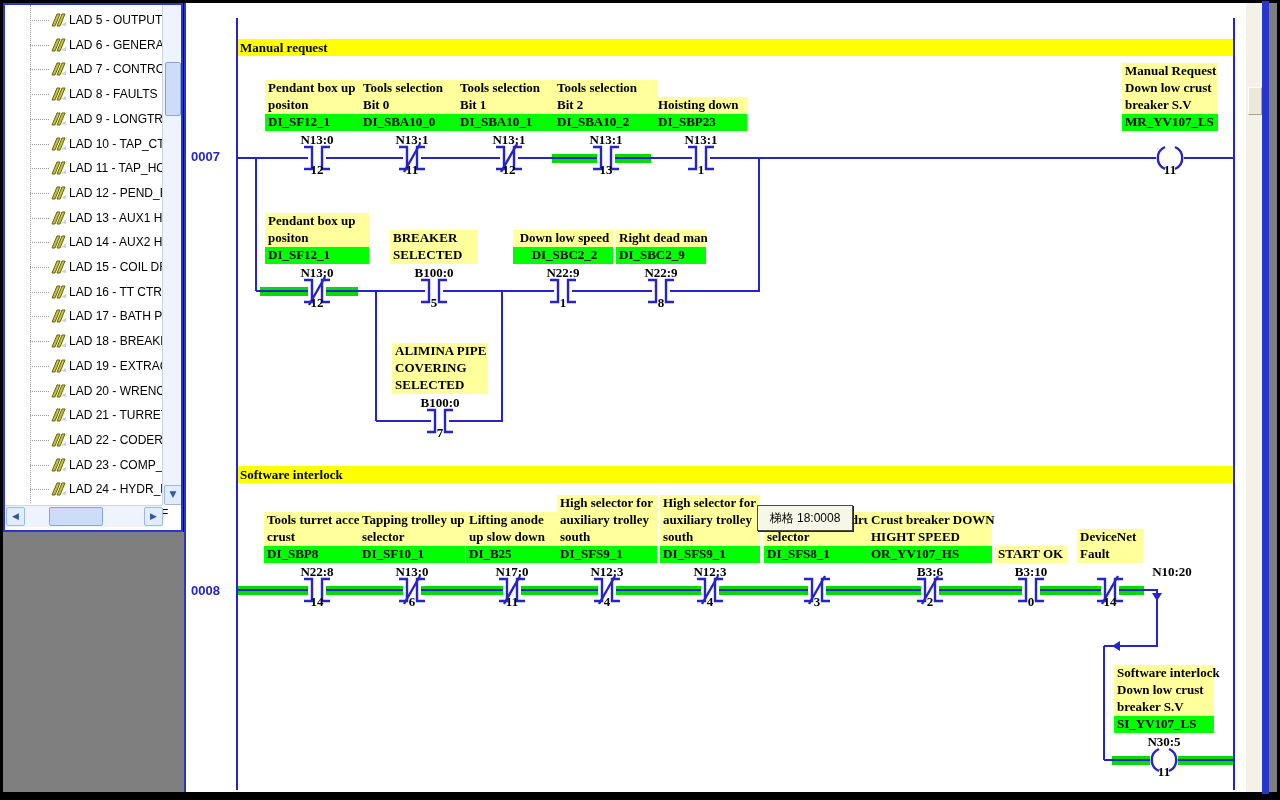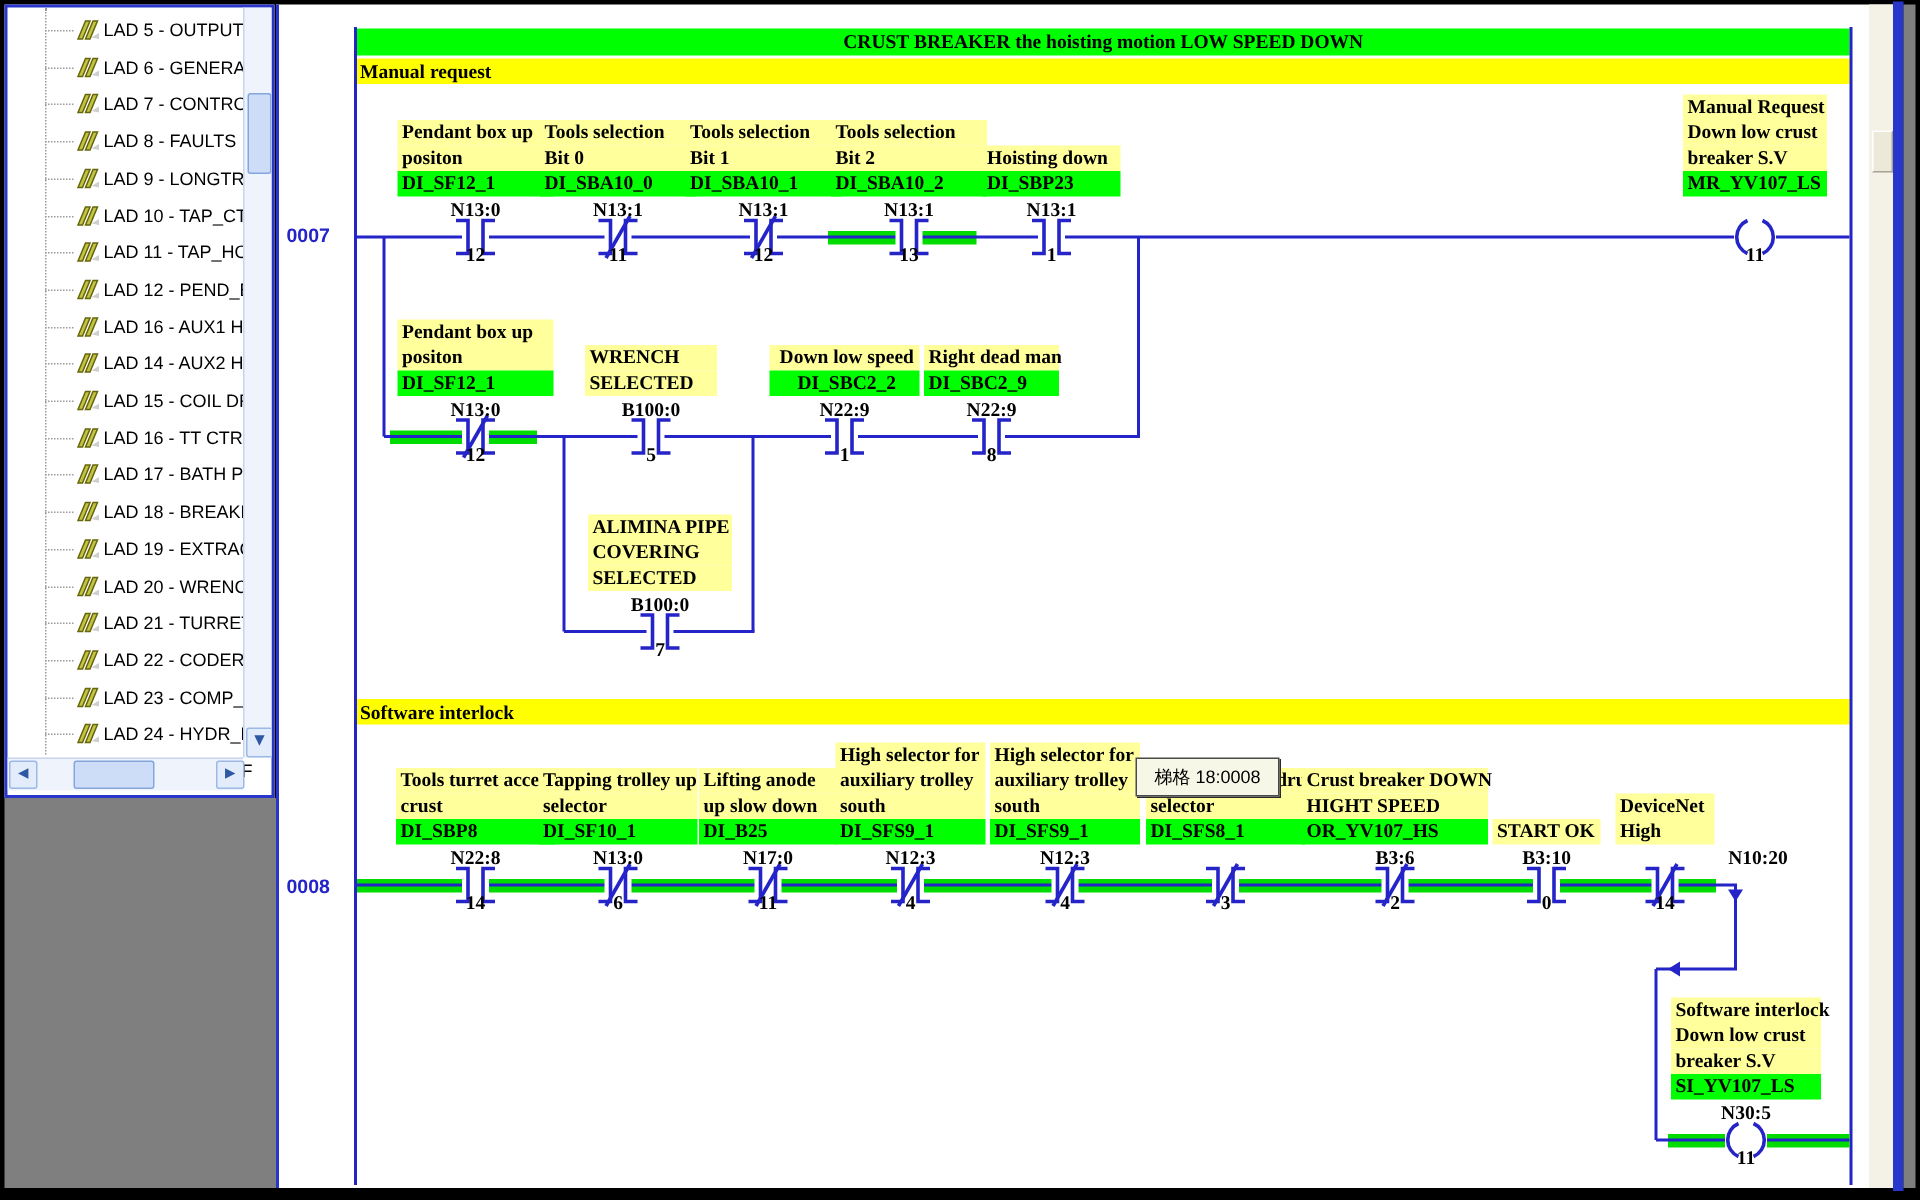--- a/index.html
+++ b/index.html
@@ -143,21 +143,21 @@
           </svg>
           <span class="tree-label">LAD 12 - PEND_B</span>
         </div>
         <div class="tree-row" style="top: 202px;">
           <div class="tree-stub"></div>
           <svg class="tree-icon" width="17" height="14" viewBox="0 0 17 14">
             <path d="M3 13 L8 1 L11 1 L6 13 Z" fill="#c2c244" stroke="#66660a" stroke-width="1"></path>
             <path d="M8 13 L13 1 L16 1 L11 13 Z" fill="#c2c244" stroke="#66660a" stroke-width="1"></path>
             <path d="M12 12 L17 9 L17 13 Z" fill="#cfcfcf"></path>
           </svg>
-          <span class="tree-label">LAD 16 - AUX1 H</span>
+          <span class="tree-label">LAD 13 - AUX1 H</span>
         </div>
         <div class="tree-row" style="top: 226px;">
           <div class="tree-stub"></div>
           <svg class="tree-icon" width="17" height="14" viewBox="0 0 17 14">
             <path d="M3 13 L8 1 L11 1 L6 13 Z" fill="#c2c244" stroke="#66660a" stroke-width="1"></path>
             <path d="M8 13 L13 1 L16 1 L11 13 Z" fill="#c2c244" stroke="#66660a" stroke-width="1"></path>
             <path d="M12 12 L17 9 L17 13 Z" fill="#cfcfcf"></path>
           </svg>
           <span class="tree-label">LAD 14 - AUX2 H</span>
         </div>
@@ -269,21 +269,20 @@
       <div id="tree-hleft" class="hbtn">◀</div>
       <div id="tree-hthumb"></div>
       <div id="tree-hright" class="hbtn">▶</div>
     </div>
   </div>
 
   <div id="gray-left"></div>
 
   <div id="main-panel"></div>
 
-  <div id="title-bar">CRUST BREAKER the hoisting motion LOW SPEED DOWN</div>
   <div id="comment1" class="comment-bar">Manual request</div>
   <div id="comment2" class="comment-bar">Software interlock</div>
 
   <div id="rail-left" class="rail"></div>
   <div id="rail-right" class="rail"></div>
 
   <div id="rnum1" class="rung-num">0007</div>
   <div id="rnum2" class="rung-num">0008</div>
 
   <div id="ladder-canvas">
@@ -393,21 +392,21 @@
         <div class="lrow tag">DI_SF12_1</div>
       </div>
       <div class="gap" style="left: 425px; top: 285px; width: 18px; height: 13px;"></div>
       <svg width="40" height="36" viewBox="-20 -18 40 36" class="sym" style="left: 414px; top: 273px;">
         <path d="M -13 -11 L -5 -11 L -5 11 L -13 11"></path>
         <path d="M 13 -11 L 5 -11 L 5 11 L 13 11"></path>
       </svg>
       <div class="addr" style="left: 389px; top: 265px; width: 90px;">B100:0</div>
       <div class="bit" style="left: 389px; top: 295px; width: 90px;">5</div>
       <div class="lblbox" style="left: 390px; top: 230px; width: 88px;">
-        <div class="lrow">WRENCH</div>
+        <div class="lrow">BREAKER</div>
         <div class="lrow">SELECTED</div>
       </div>
       <div class="gap" style="left: 554px; top: 285px; width: 18px; height: 13px;"></div>
       <svg width="40" height="36" viewBox="-20 -18 40 36" class="sym" style="left: 543px; top: 273px;">
         <path d="M -13 -11 L -5 -11 L -5 11 L -13 11"></path>
         <path d="M 13 -11 L 5 -11 L 5 11 L 13 11"></path>
       </svg>
       <div class="addr" style="left: 518px; top: 265px; width: 90px;">N22:9</div>
       <div class="bit" style="left: 518px; top: 295px; width: 90px;">1</div>
       <div class="lblbox" style="left: 513px; top: 230px; width: 100px; text-align: center;">
@@ -542,21 +541,21 @@
       <div class="gap" style="left: 1101px; top: 584px; width: 18px; height: 13px;"></div>
       <svg width="40" height="36" viewBox="-20 -18 40 36" class="sym" style="left: 1090px; top: 572px;">
         <path d="M -13 -11 L -5 -11 L -5 11 L -13 11"></path>
         <path d="M 13 -11 L 5 -11 L 5 11 L 13 11"></path>
         <line x1="-8" y1="14" x2="8" y2="-14"></line>
       </svg>
       <div class="addr" style="left: 1127px; top: 564px; width: 90px;">N10:20</div>
       <div class="bit" style="left: 1065px; top: 594px; width: 90px;">14</div>
       <div class="lblbox" style="left: 1077px; top: 529px; width: 66px;">
         <div class="lrow">DeviceNet</div>
-        <div class="lrow">High</div>
+        <div class="lrow">Fault</div>
       </div>
       <div class="gap" style="left: 1150px; top: 754px; width: 28px; height: 13px;"></div>
       <svg width="40" height="36" viewBox="-20 -18 40 36" class="sym" style="left: 1144px; top: 742px;">
         <path d="M -5 -11 A 12 12 0 0 0 -5 11"></path>
         <path d="M 5 -11 A 12 12 0 0 1 5 11"></path>
       </svg>
       <div class="addr" style="left: 1119px; top: 734px; width: 90px;">N30:5</div>
       <div class="bit" style="left: 1119px; top: 764px; width: 90px;">11</div>
       <div class="lblbox" style="left: 1114px; top: 665px; width: 100px;">
         <div class="lrow">Software interlock</div>

